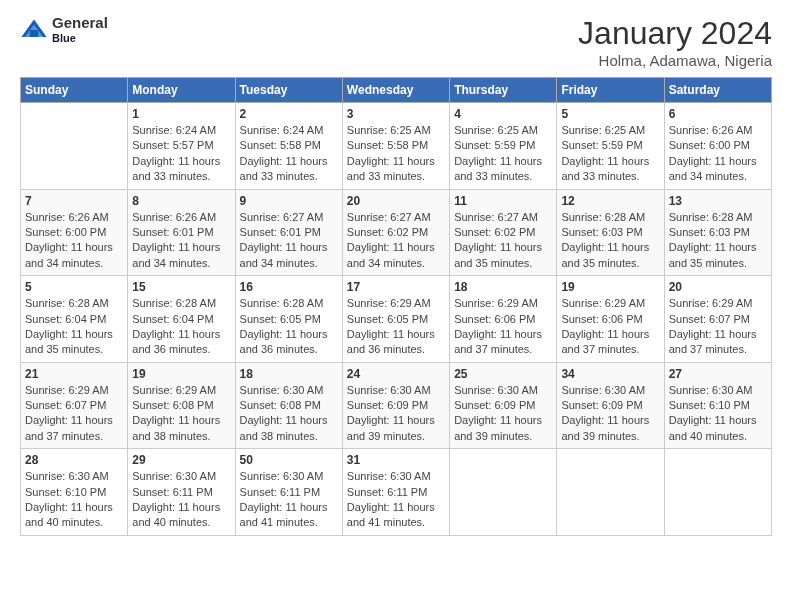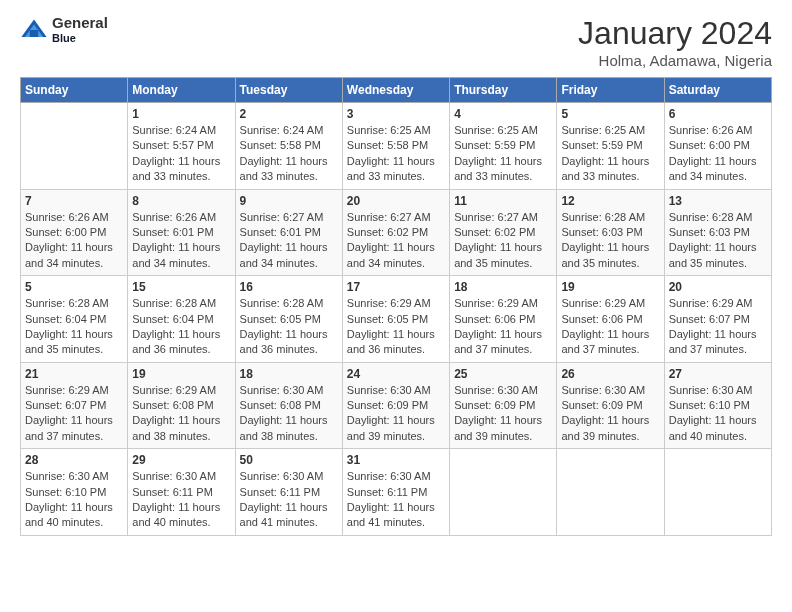--- a/index.html
+++ b/index.html
@@ -284,21 +284,21 @@
 Sunset: 6:09 PM
 Daylight: 11 hours and 39 minutes.</div>
           </td>
           <td>
             <div class="day-number">25</div>
             <div class="day-detail" style="white-space: pre-line;">Sunrise: 6:30 AM
 Sunset: 6:09 PM
 Daylight: 11 hours and 39 minutes.</div>
           </td>
           <td>
-            <div class="day-number">26</div>
+            <div class="day-number">34</div>
             <div class="day-detail" style="white-space: pre-line;">Sunrise: 6:30 AM
 Sunset: 6:09 PM
 Daylight: 11 hours and 39 minutes.</div>
           </td>
           <td>
             <div class="day-number">27</div>
             <div class="day-detail" style="white-space: pre-line;">Sunrise: 6:30 AM
 Sunset: 6:10 PM
 Daylight: 11 hours and 40 minutes.</div>
           </td>

